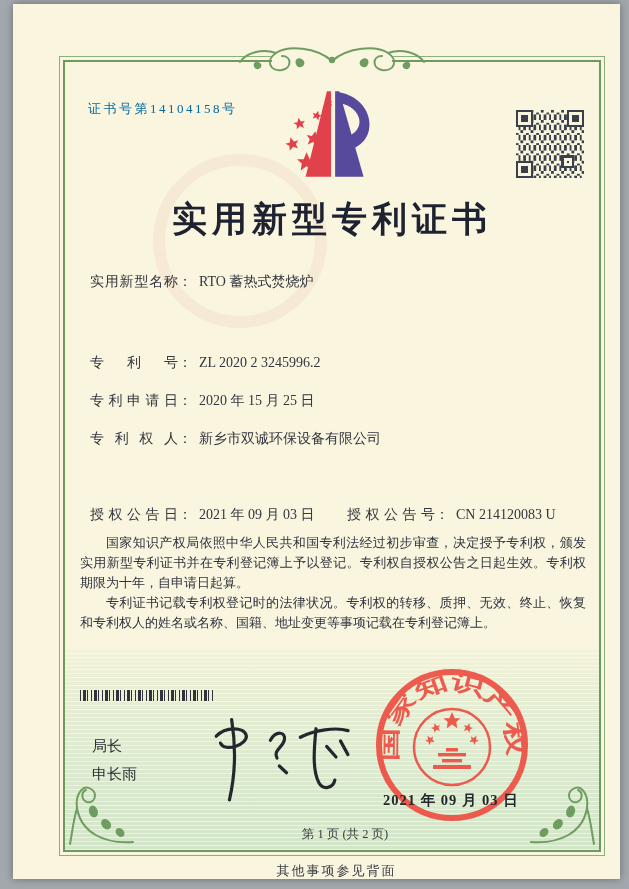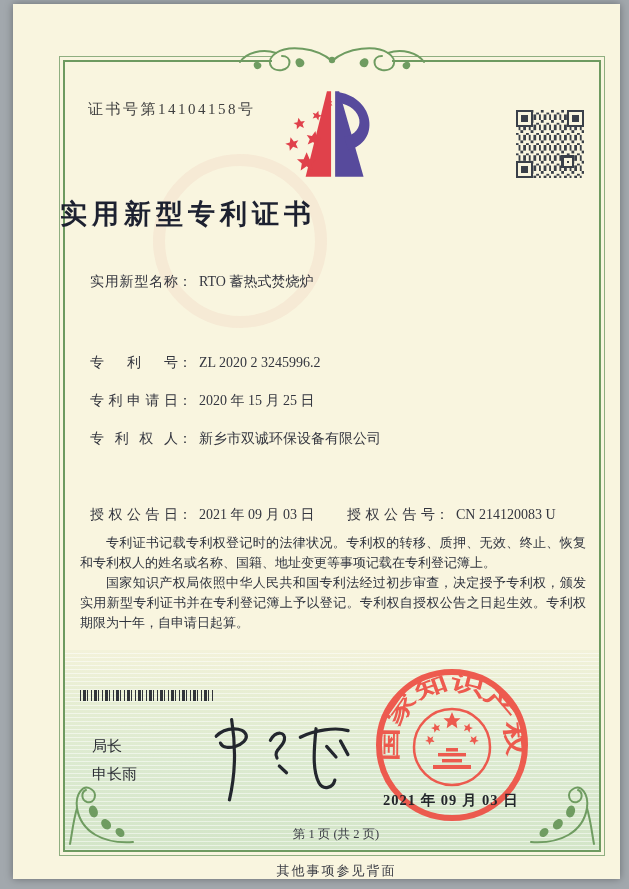--- a/index.html
+++ b/index.html
@@ -3,42 +3,42 @@
 <meta charset="utf-8">
 <style>
   html,body{margin:0;padding:0;}
   body{font-family:"Liberation Serif","DejaVu Serif",serif;}
   .page{position:relative;width:629px;height:889px;background:#a2a8ad;overflow:hidden;}
   .paper{position:absolute;left:13px;top:4px;width:607px;height:875px;background:#f9f5df;box-shadow:0 0 8px rgba(0,0,0,.35);}
   .watermark{position:absolute;left:140px;top:150px;width:150px;height:150px;border:12px solid rgba(226,138,128,.10);border-radius:50%;}
   .frame{position:absolute;left:46px;top:52px;width:544px;height:798px;border:1px solid #8fae80;}
   .frame::before{content:"";position:absolute;inset:3px;border:2px solid #6e9a60;pointer-events:none;}
   .top-ornament{position:absolute;left:50%;top:-18px;transform:translateX(-50%);}
-  .cert-no{position:absolute;left:28px;top:43px;font-size:15px;letter-spacing:2.5px;color:#404040;}
+  .cert-no{position:absolute;left:28px;top:43px;font-size:13px;letter-spacing:2.5px;color:#0369a1;}
   .logo{position:absolute;left:208px;top:28px;}
   .qr{position:absolute;left:453px;top:50px;}
-  .title{position:absolute;left:0;top:139px;width:100%;font-size:27px;font-weight:700;letter-spacing:5px;color:#1d2130;}
+  .title{position:absolute;left:0;top:139px;width:100%;text-align:center;font-size:35px;font-weight:700;letter-spacing:5px;color:#1d2130;}
   .field-row{position:absolute;left:30px;font-size:14px;color:#34363f;white-space:nowrap;}
   .f-label{display:inline-block;width:88px;text-align:justify;text-align-last:justify;vertical-align:bottom;}
   .f-colon{margin-right:7px;}
   .f-col2{position:absolute;left:257px;top:0;white-space:nowrap;}
   .paras{position:absolute;left:20px;top:476px;width:506px;font-size:13px;line-height:20px;color:#2f333e;text-align:justify;}
   .paras p{margin:0;text-indent:2em;}
   .green-panel{position:absolute;left:5px;right:5px;bottom:5px;height:200px;
     background:
       repeating-linear-gradient(0deg, rgba(255,255,255,.5) 0 1px, rgba(255,255,255,0) 1px 4px),
       linear-gradient(180deg,#f3f2da 0,#e7eed3 45px,#dcead0 110px,#d3e5c8 100%);}
   .barcode{position:absolute;left:15px;top:40px;width:134px;height:11px;
     background:repeating-linear-gradient(90deg,#30343a 0 1px,transparent 1px 3px,#30343a 3px 6px,transparent 6px 7px,#30343a 7px 8px,transparent 8px 11px);}
   .director-title{position:absolute;left:27px;top:87px;font-size:15px;color:#2b2d34;font-family:"Liberation Sans","DejaVu Sans",sans-serif;}
   .director-name{position:absolute;left:27px;top:115px;font-size:15px;color:#2b2d34;font-family:"Liberation Sans","DejaVu Sans",sans-serif;}
   .signature{position:absolute;left:130px;top:60px;transform:rotate(-2deg);}
   .seal{position:absolute;left:307px;top:15px;}
   .seal-date{position:absolute;left:318px;top:141px;font-size:14.5px;font-weight:600;letter-spacing:1px;color:#23262b;}
-  .page-indicator{position:absolute;left:4px;top:176px;width:100%;text-align:center;font-size:12.5px;color:#3a3c44;}
+  .page-indicator{position:absolute;left:13px;top:176px;width:100%;text-align:center;font-size:12.5px;color:#3a3c44;}
   .corner-fl{position:absolute;bottom:2px;}
   .corner-fl.bl{left:2px;}
   .corner-fl.br{right:2px;transform:scaleX(-1);}
   .back-note{position:absolute;left:0;top:858px;width:100%;text-align:center;font-size:13px;color:#3a3c44;letter-spacing:2px;margin-left:20px;}
 </style>
 </head>
 <body>
 
 <div class="page">
   <div class="paper">
@@ -126,22 +126,22 @@
         <span class="f-label">专利权人</span><span class="f-colon">：</span><span>新乡市双诚环保设备有限公司</span>
       </div>
       <div class="field-row" style="top:449px">
         <span class="f-label">授权公告日</span><span class="f-colon">：</span><span>2021 年 09 月 03 日</span>
         <span class="f-col2">
           <span class="f-label">授权公告号</span><span class="f-colon">：</span><span>CN 214120083 U</span>
         </span>
       </div>
 
       <div class="paras">
+        <p>国家知识产权局依照中华人民共和国专利法经过初步审查，决定授予专利权，颁发实用新型专利证书并在专利登记簿上予以登记。专利权自授权公告之日起生效。专利权期限为十年，自申请日起算。</p>
         <p>专利证书记载专利权登记时的法律状况。专利权的转移、质押、无效、终止、恢复和专利权人的姓名或名称、国籍、地址变更等事项记载在专利登记簿上。</p>
-        <p>国家知识产权局依照中华人民共和国专利法经过初步审查，决定授予专利权，颁发实用新型专利证书并在专利登记簿上予以登记。专利权自授权公告之日起生效。专利权期限为十年，自申请日起算。</p>
       </div>
 
       <div class="green-panel">
         <svg class="corner-fl bl" width="70" height="78" viewBox="0 0 70 78">
           <g stroke="#6f9c61" fill="none" stroke-width="2" stroke-linecap="round">
             <path d="M66,72 C36,74 14,62 10,38 C8,24 16,14 24,19 C31,23 28,34 20,32 C14,30 14,22 19,20"></path>
             <path d="M10,38 C6,52 5,64 3,74"></path>
           </g>
           <g fill="#6f9c61">
             <path d="M24,46 C18,38 26,31 30,39 C33,45 28,50 24,46 Z"></path>

